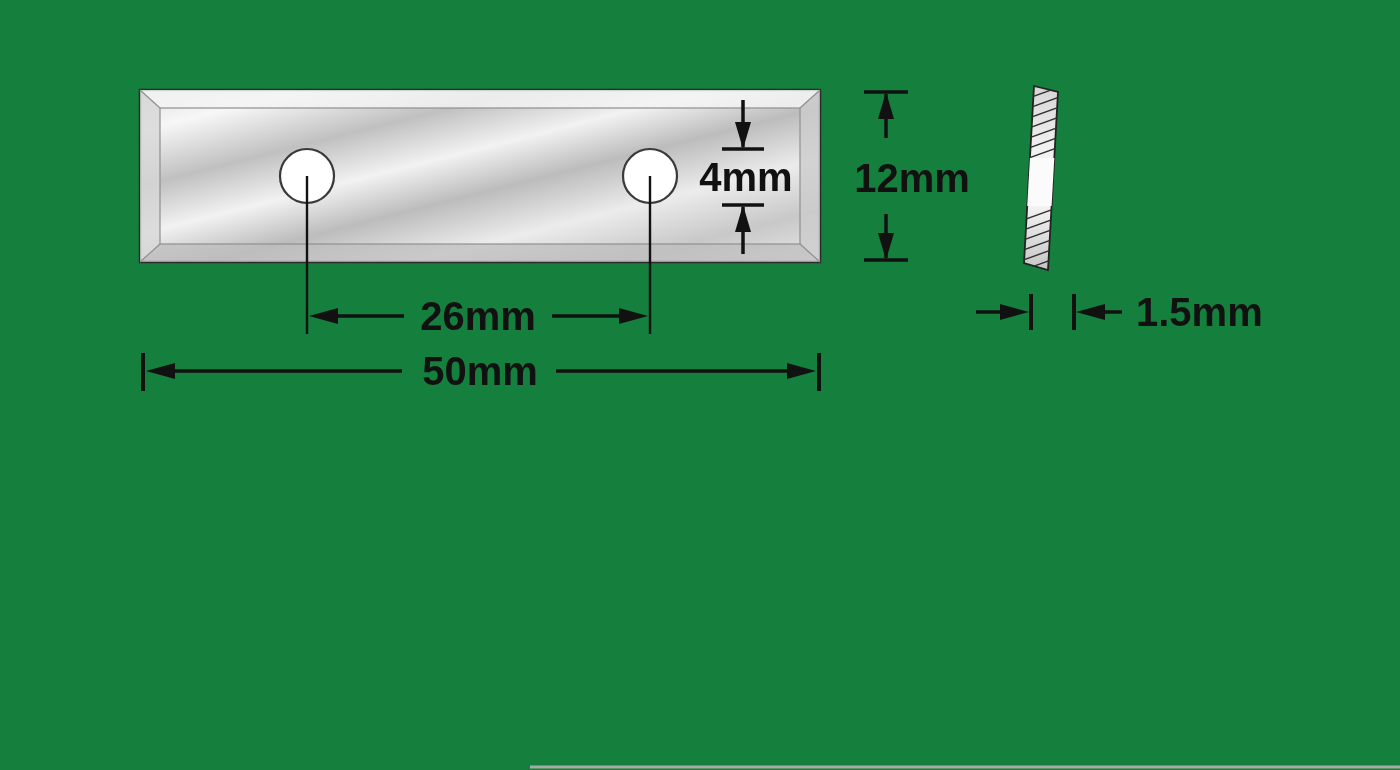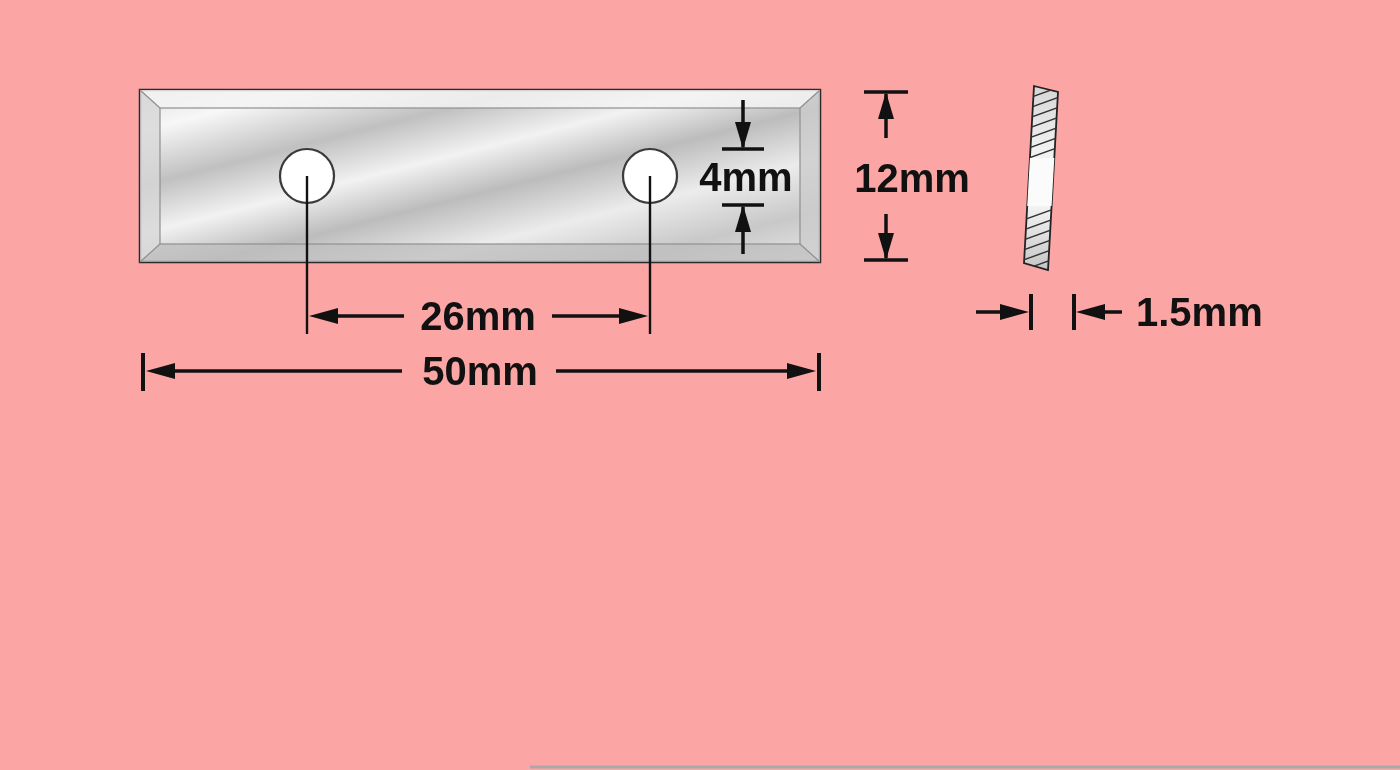--- a/index.html
+++ b/index.html
@@ -1,19 +1,19 @@
 <!DOCTYPE html>
 <html><head>
 <meta charset="utf-8">
 <style>
   html,body{margin:0;padding:0;background:#ffffff;}
   .stage{
     position:relative;
     width:1400px;height:770px;
-    background:#fca5a5;
+    background:#15803d;
     overflow:hidden;
     font-family:"Liberation Sans",sans-serif;
   }
   svg{position:absolute;left:0;top:0;}
   text.dim{
     font-family:"Liberation Sans",sans-serif;
     font-weight:700;
     font-size:40px;
     fill:#111111;
   }

